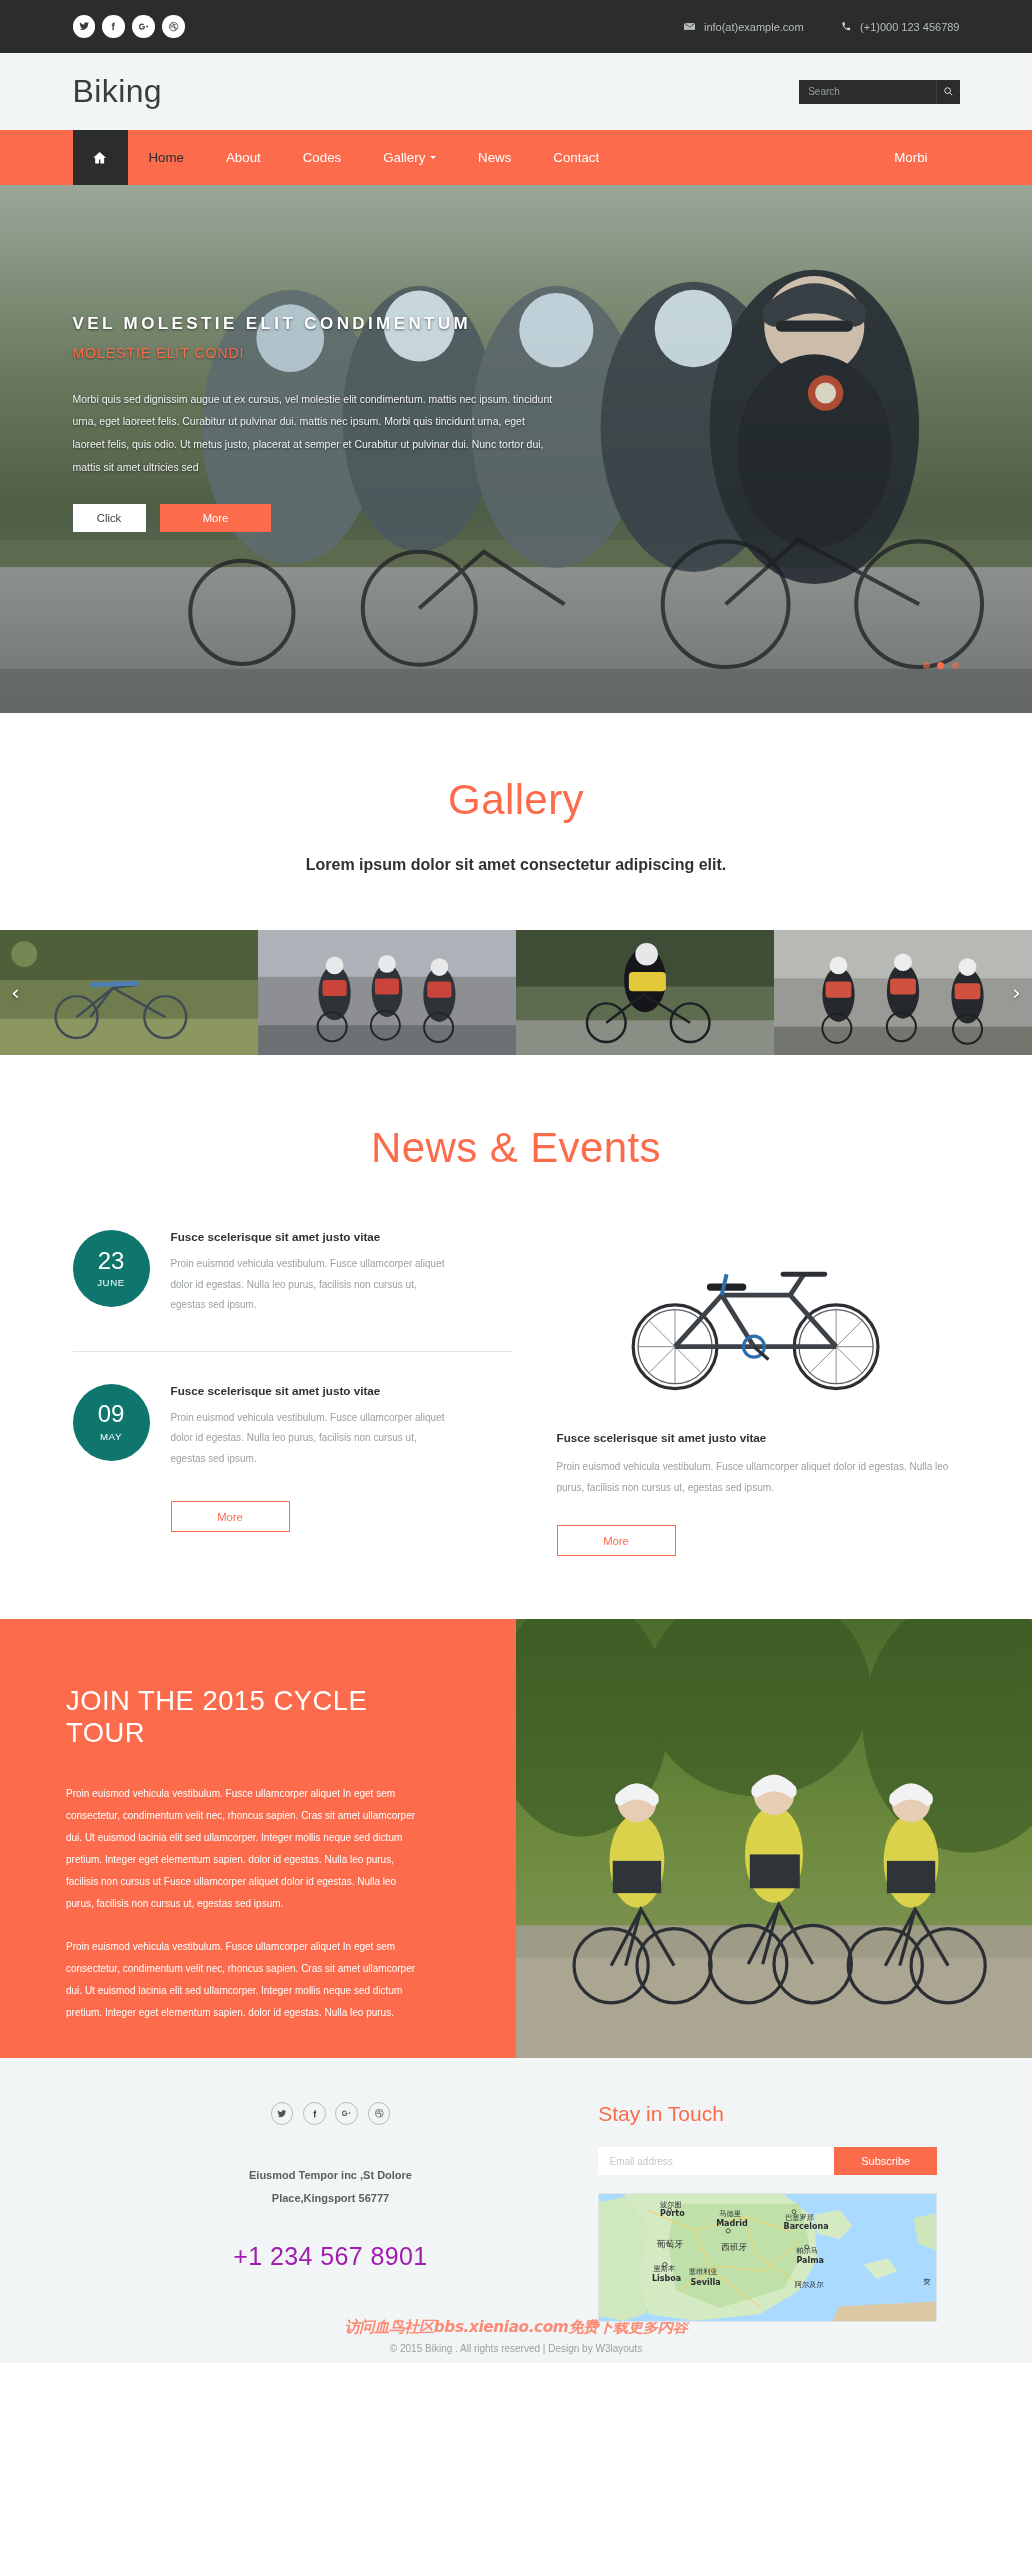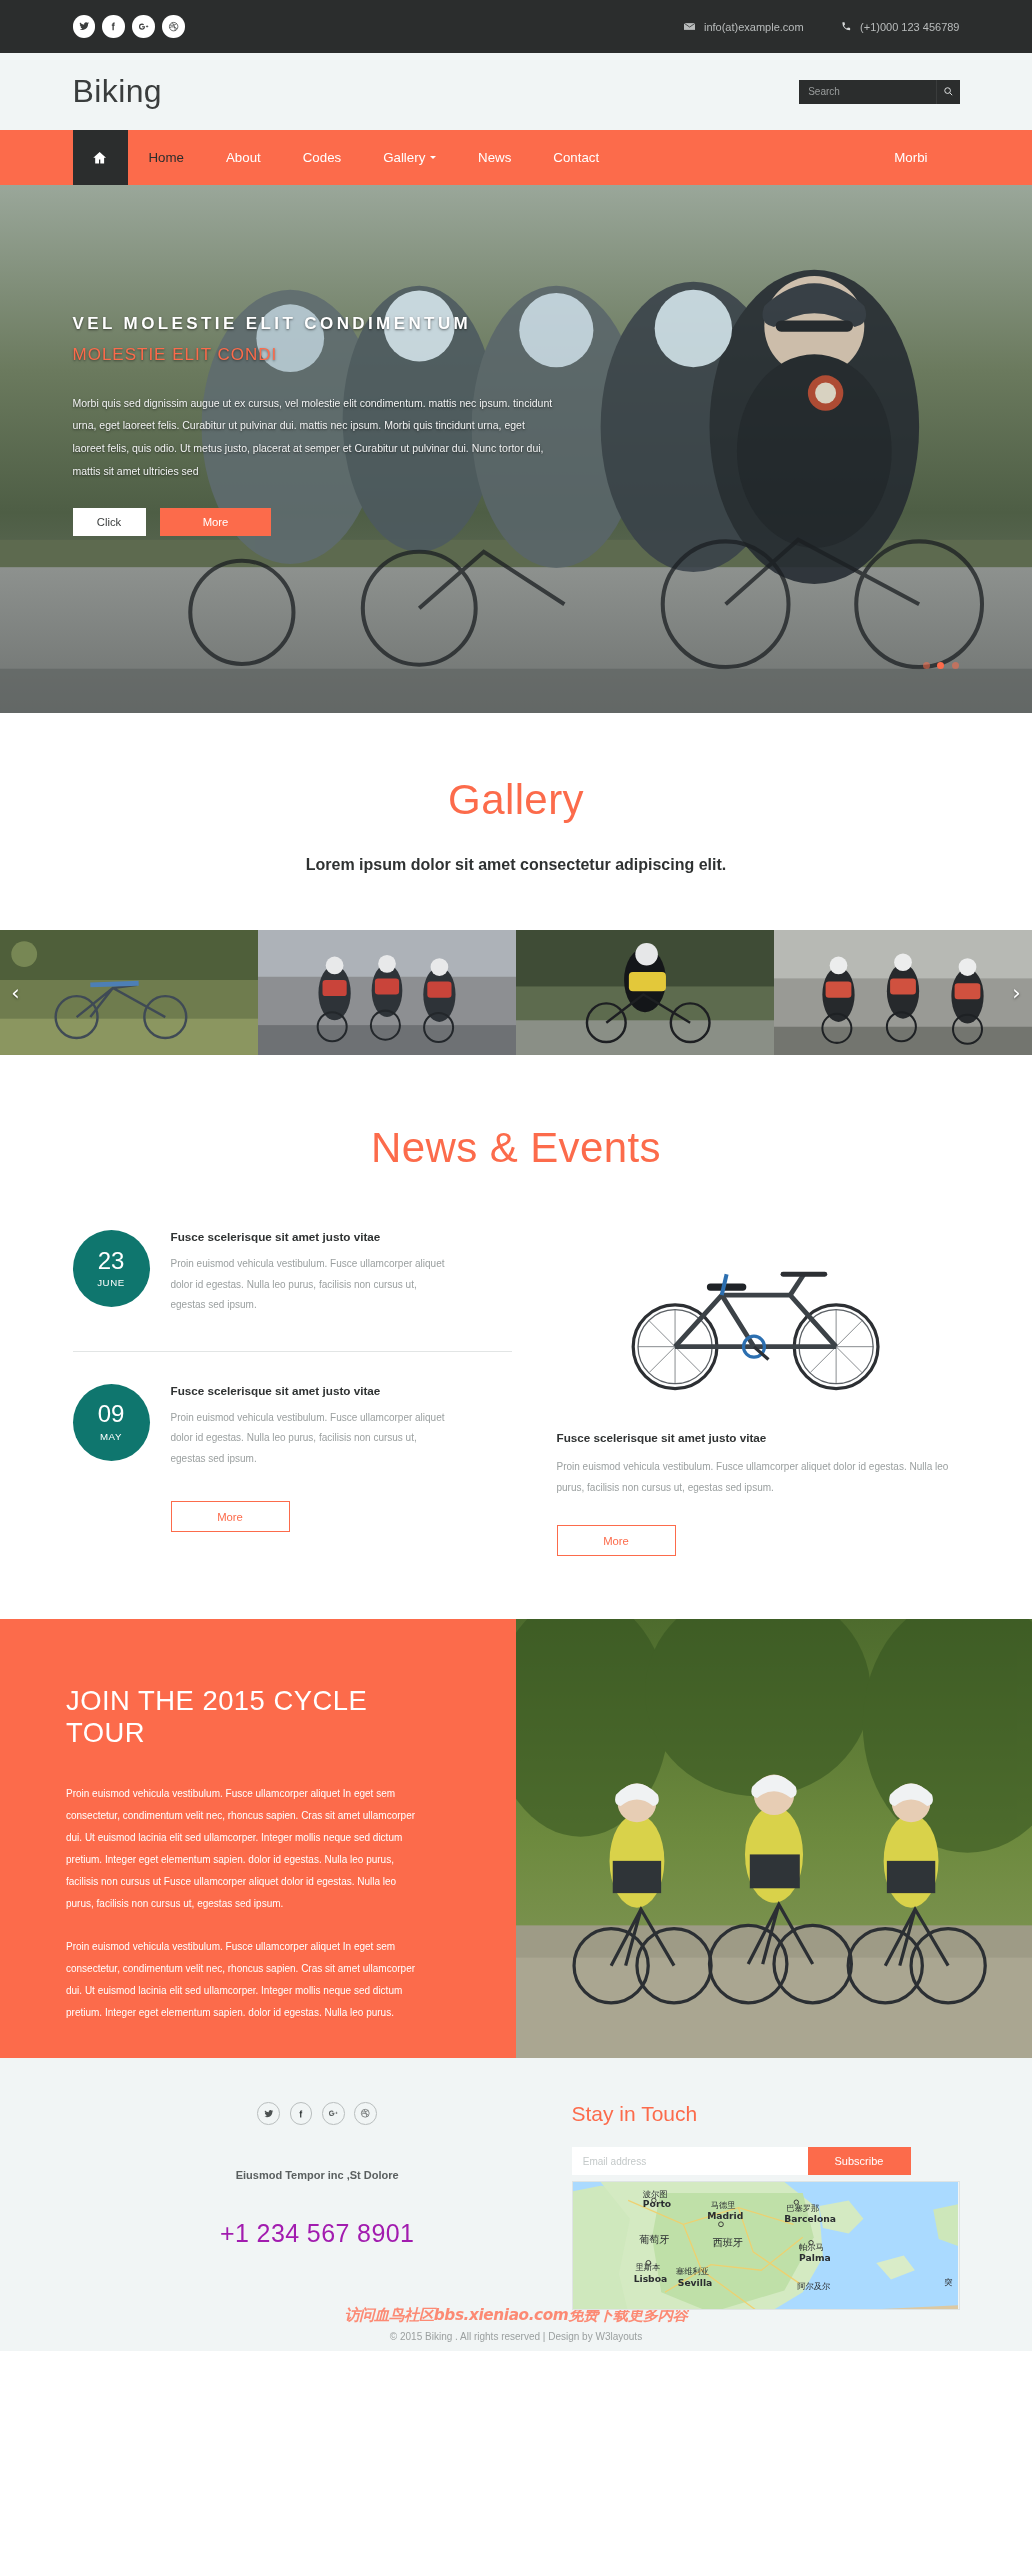--- a/index.html
+++ b/index.html
@@ -48,21 +48,21 @@
   .caret{display:inline-block;margin-left:4.8px;border-left:3.2px solid transparent;
          border-right:3.2px solid transparent;border-top:3.2px solid currentColor;}
   .navlogin{display:flex;align-items:center;padding:0 32px 0 21px;color:#fff;font-size:13.3px;cursor:pointer;}
 
   
   .hero{height:528px;position:relative;overflow:hidden;}
   .hero-bg{position:absolute;inset:0;}
   .hero-inner{position:relative;width:887px;margin:0 auto;padding-top:129px;}
   .hero h2{font-size:17px;letter-spacing:3.4px;color:#fff;font-weight:bold;
            text-shadow:0 0.8px 2.4px rgba(0,0,0,.55);}
-  .hero h3{font-size:17px;letter-spacing:1px;color:#fc6b4b;margin-top:10.5px;
+  .hero h3{font-size:14px;letter-spacing:1px;color:#fc6b4b;margin-top:10.5px;
            text-shadow:0 0.8px 2.4px rgba(0,0,0,.5);font-weight:400;}
   .hero p{margin-top:27.4px;max-width:484px;color:#f2f3f3;font-size:10.5px;line-height:2.15;
           text-shadow:0 0.8px 2.4px rgba(0,0,0,.6);}
   .hero-btns{margin-top:26px;display:flex;gap:14.5px;}
   .btn-click{background:#fff;color:#3a3d3d;border:none;width:73px;height:27.4px;font-size:11.3px;cursor:pointer;
              font-family:"Liberation Sans",sans-serif;}
   .btn-more{background:#fc6b4b;color:#fff;border:none;width:111px;height:27.4px;font-size:11.3px;cursor:pointer;
             font-family:"Liberation Sans",sans-serif;}
   .dots{position:absolute;right:73px;bottom:44px;display:flex;gap:7.3px;}
   .dot{width:7.3px;height:7.3px;border-radius:50%;background:#fc6b4b;opacity:.55;cursor:pointer;}
@@ -122,21 +122,21 @@
   .faddr{margin-top:39px;color:#5a5f5f;font-size:11px;font-weight:bold;line-height:2.1;}
   .fphone{margin-top:32px;color:#a21caf;font-size:25px;letter-spacing:0.4px;}
   .fcol-right{flex:1;padding-left:9.7px;}
   .fcol-right h4{color:#fc6b4b;font-size:21px;font-weight:400;}
   .subform{margin-top:21px;display:flex;height:27.4px;width:339px;}
   .subform input{flex:1;border:none;outline:none;background:#fff;padding:0 11.3px;font-size:10px;
                  color:#555;font-family:"Liberation Sans",sans-serif;}
   .subform input::placeholder{color:#c4c9c9;}
   .subform button{width:103px;background:#fc6b4b;border:none;color:#fff;font-size:11px;cursor:pointer;
                   font-family:"Liberation Sans",sans-serif;}
-  .mapbox{margin-top:6px;width:388px;height:129px;position:relative;overflow:hidden;border:0.8px solid #dfe4e4;}
+  .mapbox{margin-top:18px;width:339px;height:129px;position:relative;overflow:hidden;border:0.8px solid #dfe4e4;}
   .dlbtn{position:absolute;right:-98px;top:31px;background:#f40000;color:#fff;border:none;border-radius:5.6px;
          padding:9px 13px;font-size:12px;cursor:pointer;font-family:"Liberation Sans",sans-serif;white-space:nowrap;}
 
   
   .watermark{width:100%;text-align:center;margin-top:-4.8px;}
   .wm{color:#fc8a74;font-size:15.3px;font-weight:bold;font-style:italic;letter-spacing:-0.4px;
       font-family:"DejaVu Sans",sans-serif;}
   .copy{text-align:center;color:#9ba0a0;font-size:10px;padding:4.8px 0 9.7px;}
 
   
@@ -531,20 +531,21 @@
           </span>
           <span class="fsoc">
             <svg width="10.5" height="10.5" viewBox="0 0 24 24" fill="none" stroke="#5d6262" stroke-width="1.6">
                 <circle cx="12" cy="12" r="9"></circle>
                 <path d="M4 8.5c5.5 1.5 11 0 14.5-3M3.5 14c5-3 11-2 15.5 2.5M9 3.5c4 5 6 10 6.5 17"></path>
               </svg>
           </span>
         </div>
         <div class="faddr">
           <div>Eiusmod Tempor inc ,St Dolore</div>
+          <div>Place,Kingsport 56777</div>
         </div>
         <div class="fphone">+1 234 567 8901</div>
       </div>
 
       <div class="fcol-right">
         <h4>Stay in Touch</h4>
         <div class="subform">
           <input type="text" placeholder="Email address" style="">
           <button>Subscribe</button>
         </div>

